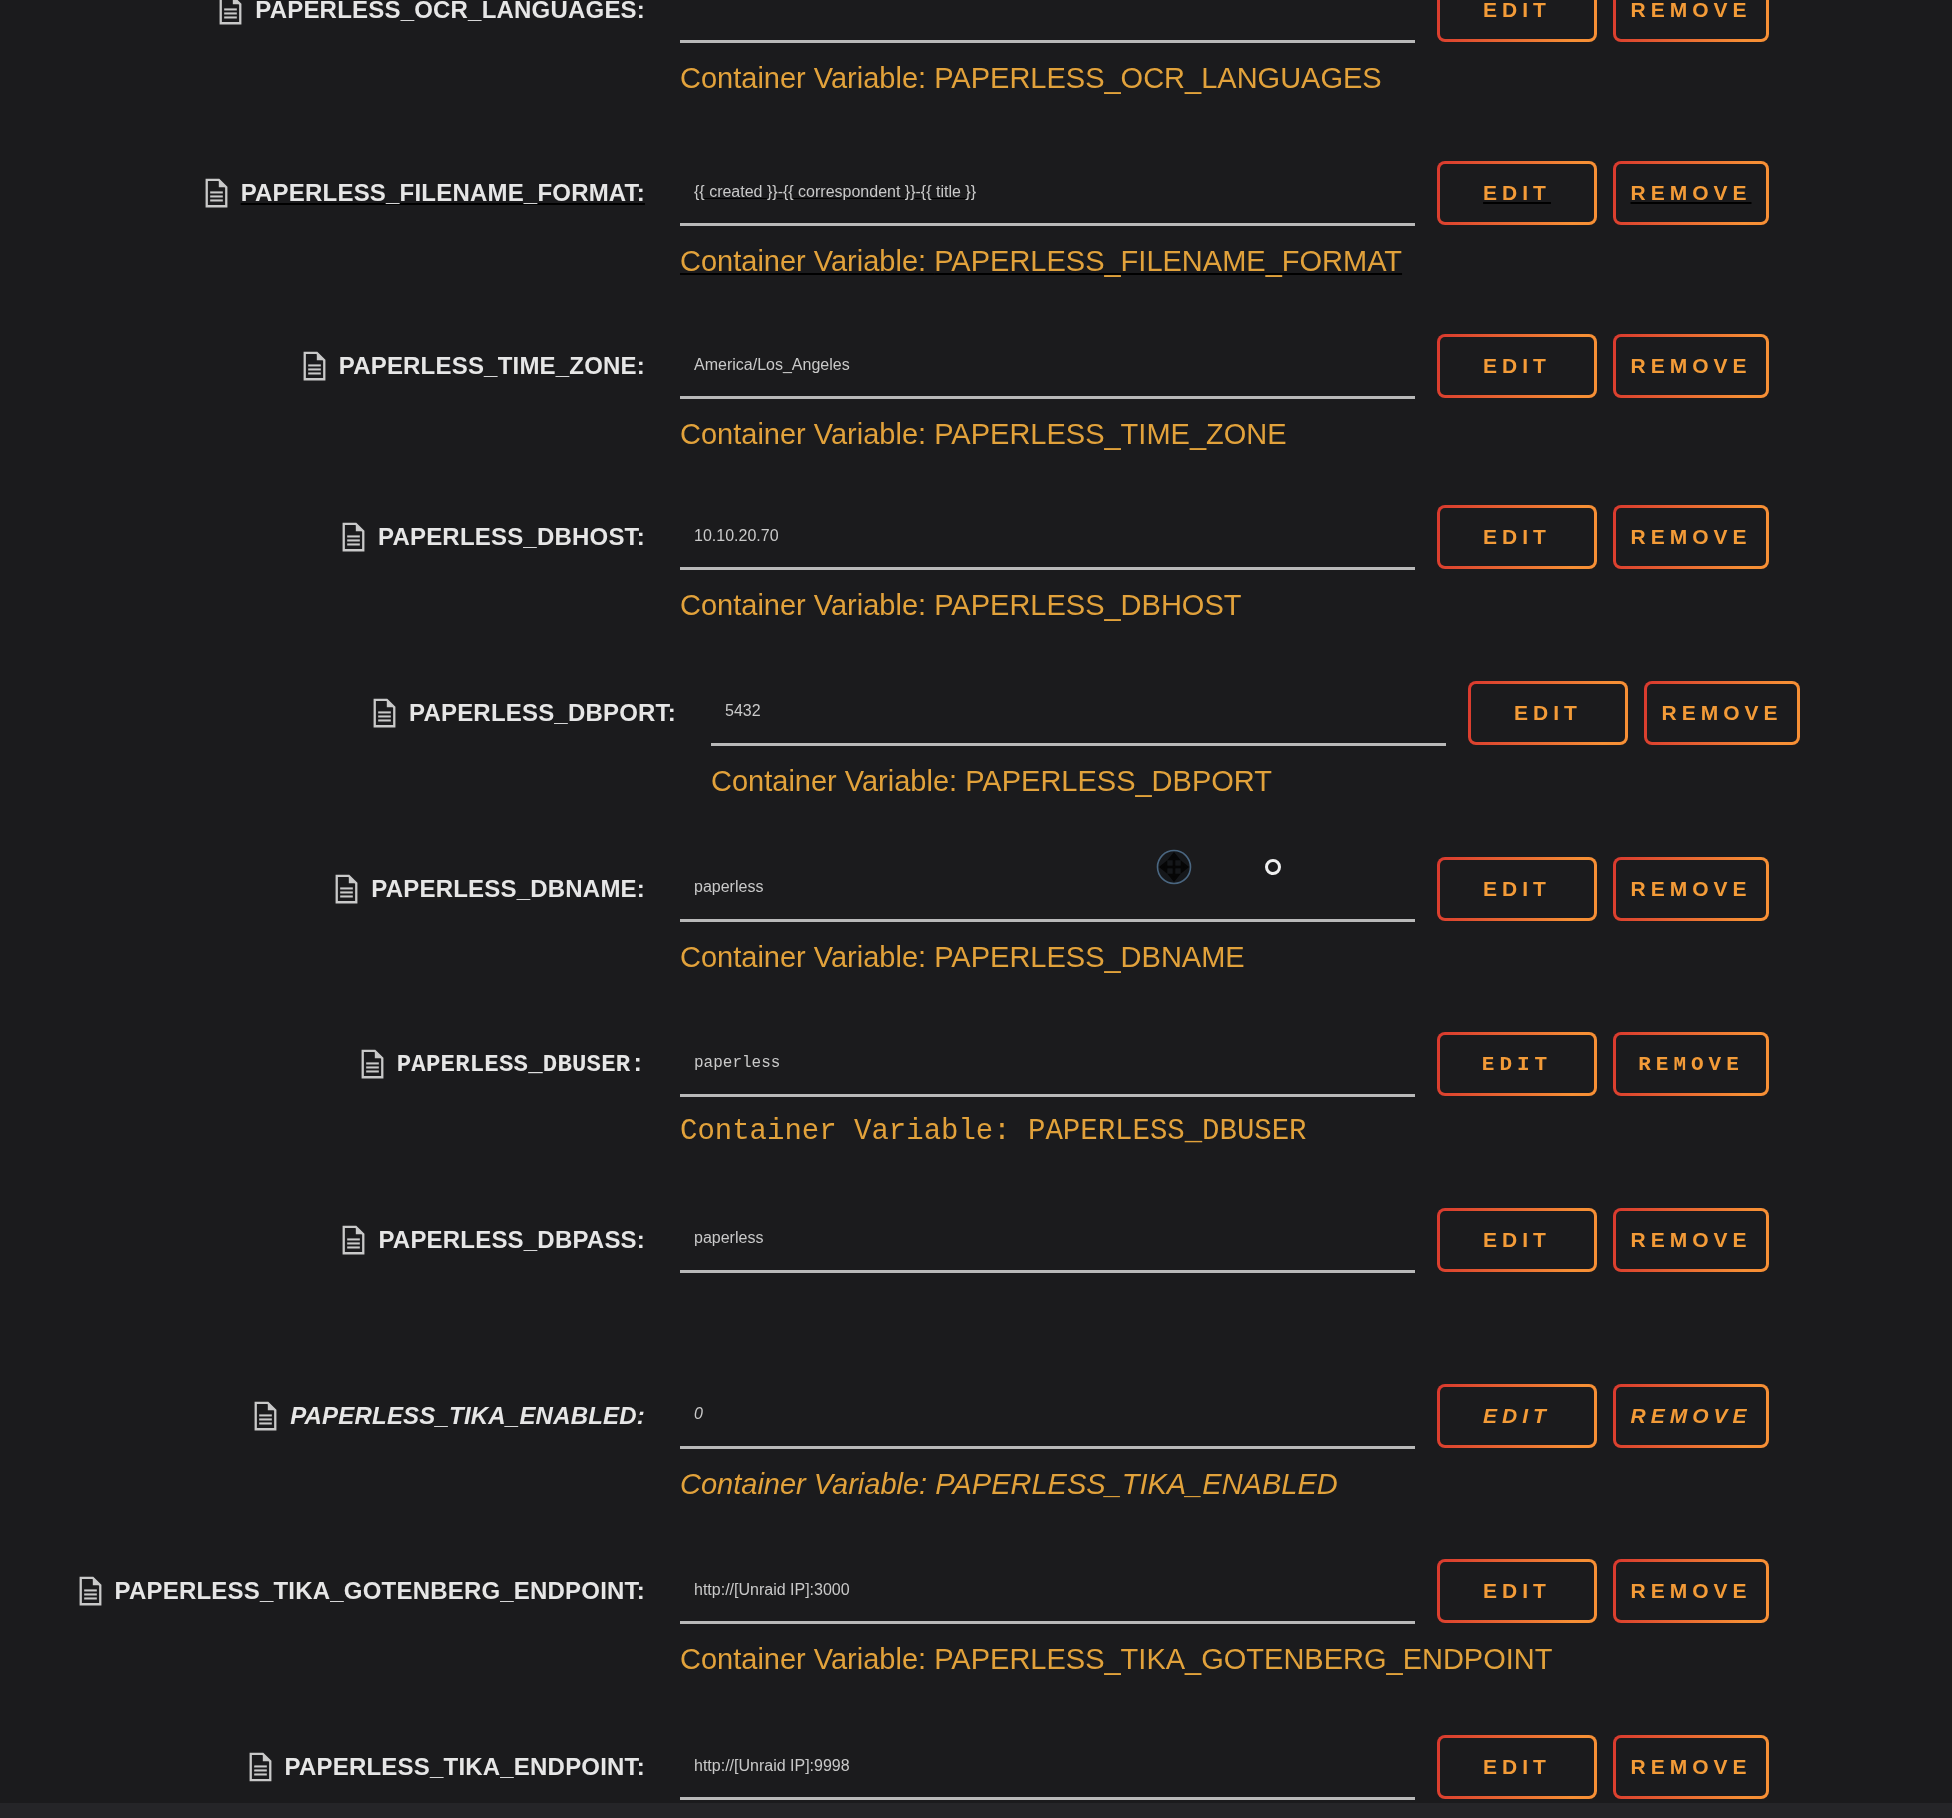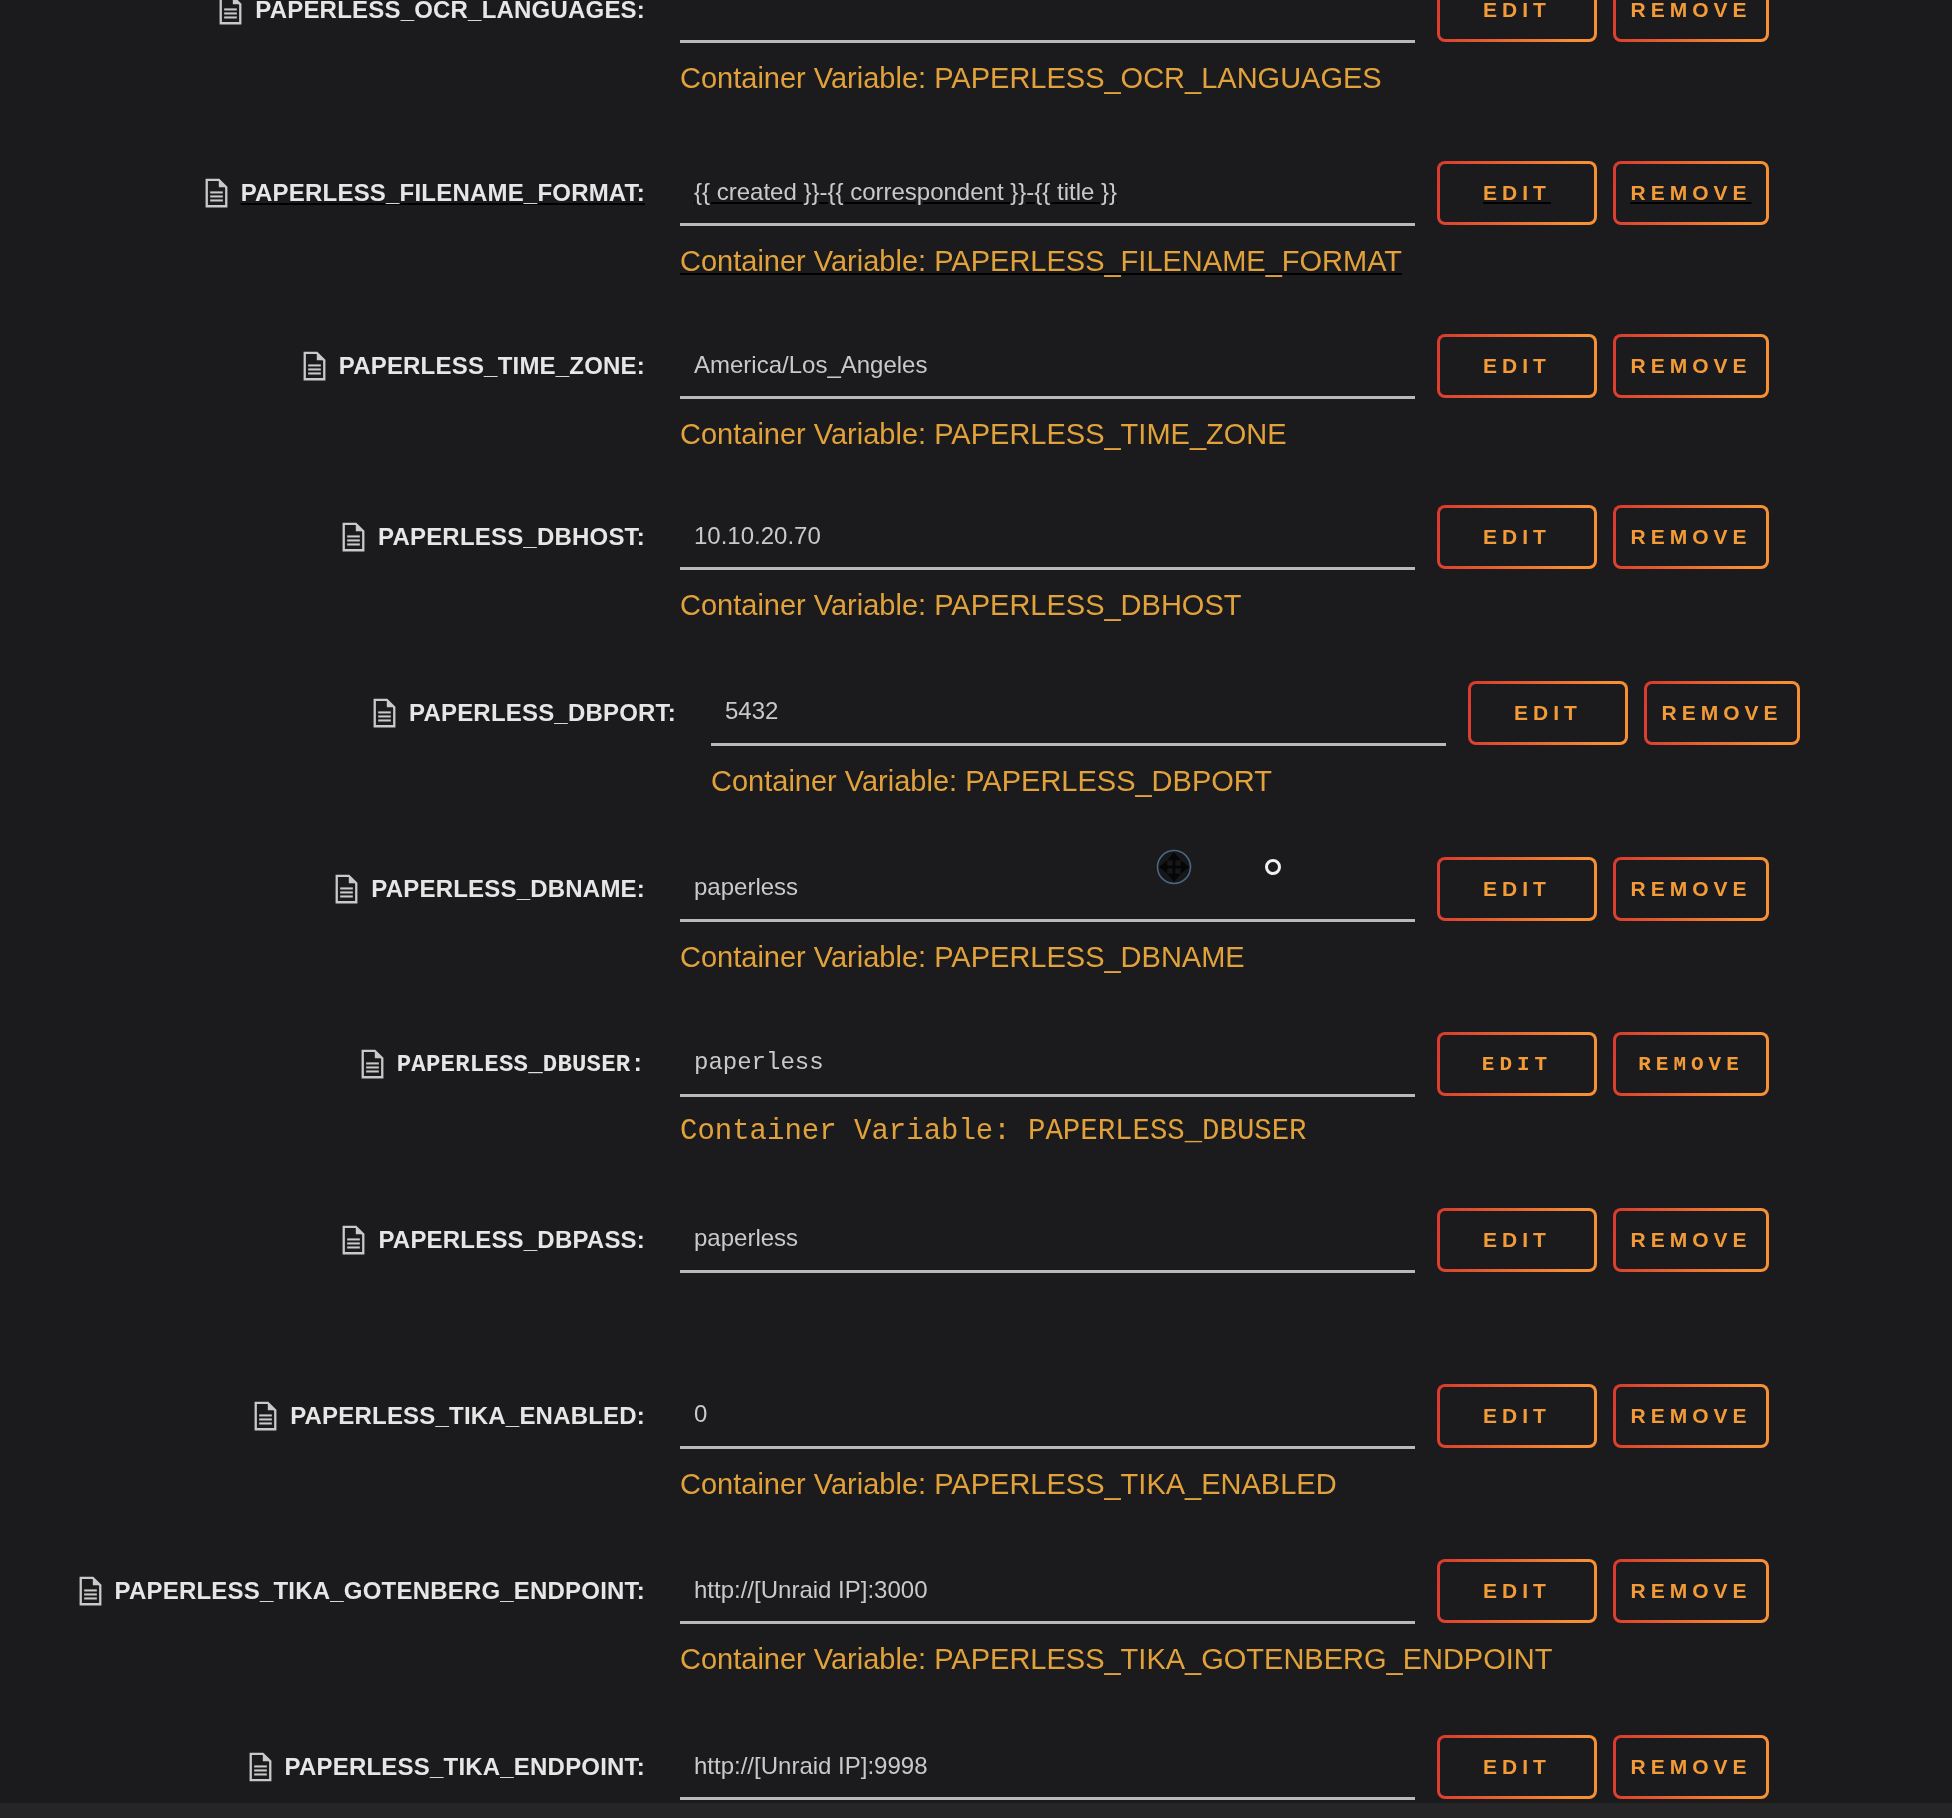--- a/index.html
+++ b/index.html
@@ -22,21 +22,21 @@
     font-size:24px;font-weight:bold;color:#e6e6e6;
     white-space:nowrap;letter-spacing:0.2px;
   }
   .value-cell{width:735px;flex:0 0 735px;margin-left:35px;}
   .value-line{
     height:66px;box-sizing:border-box;
     border-bottom:3px solid #b9b9b9;
     display:flex;align-items:center;
     padding-left:14px;
   }
-  .value{font-size:24px;color:#c9c9c9;white-space:nowrap;}
+  .value{font-size:16px;color:#c9c9c9;white-space:nowrap;}
   .help{
     margin-top:20px;line-height:30px;
     font-size:29px;color:#e2a23b;white-space:nowrap;
   }
   .btn-cell{
     margin-left:22px;display:flex;align-items:center;gap:16px;height:66px;
   }
   .btn{
     padding:3px;border-radius:8px;cursor:pointer;
     background:linear-gradient(100deg,#d9392e 0%,#f78f35 85%);
@@ -320,21 +320,21 @@
         <div class="btn btn-edit">
           <span class="btn-inner">EDIT</span>
         </div>
         <div class="btn btn-remove">
           <span class="btn-inner">REMOVE</span>
         </div>
       </div>
     </div>
   </div>
 
-  <div class="row" style="top: 1382.6px;">
+  <div class="row" style="top: 1382.6px; font-style: italic;">
     <div class="row-main">
       <div class="label-cell">
         <span class="doc-icon">
           <svg width="23" height="30" viewBox="0 0 20 26">
             <path d="M1.5 1.5 h10.5 l6.5 6.5 v16.5 h-17 z" fill="none" stroke="#c9c9c9" stroke-width="2"></path>
             <path d="M12 1.5 v6.5 h6.5 z" fill="#c9c9c9"></path>
             <g stroke="#c9c9c9" stroke-width="1.8">
               <line x1="4.5" y1="12.5" x2="15.5" y2="12.5"></line>
               <line x1="4.5" y1="16" x2="15.5" y2="16"></line>
               <line x1="4.5" y1="19.5" x2="15.5" y2="19.5"></line>

